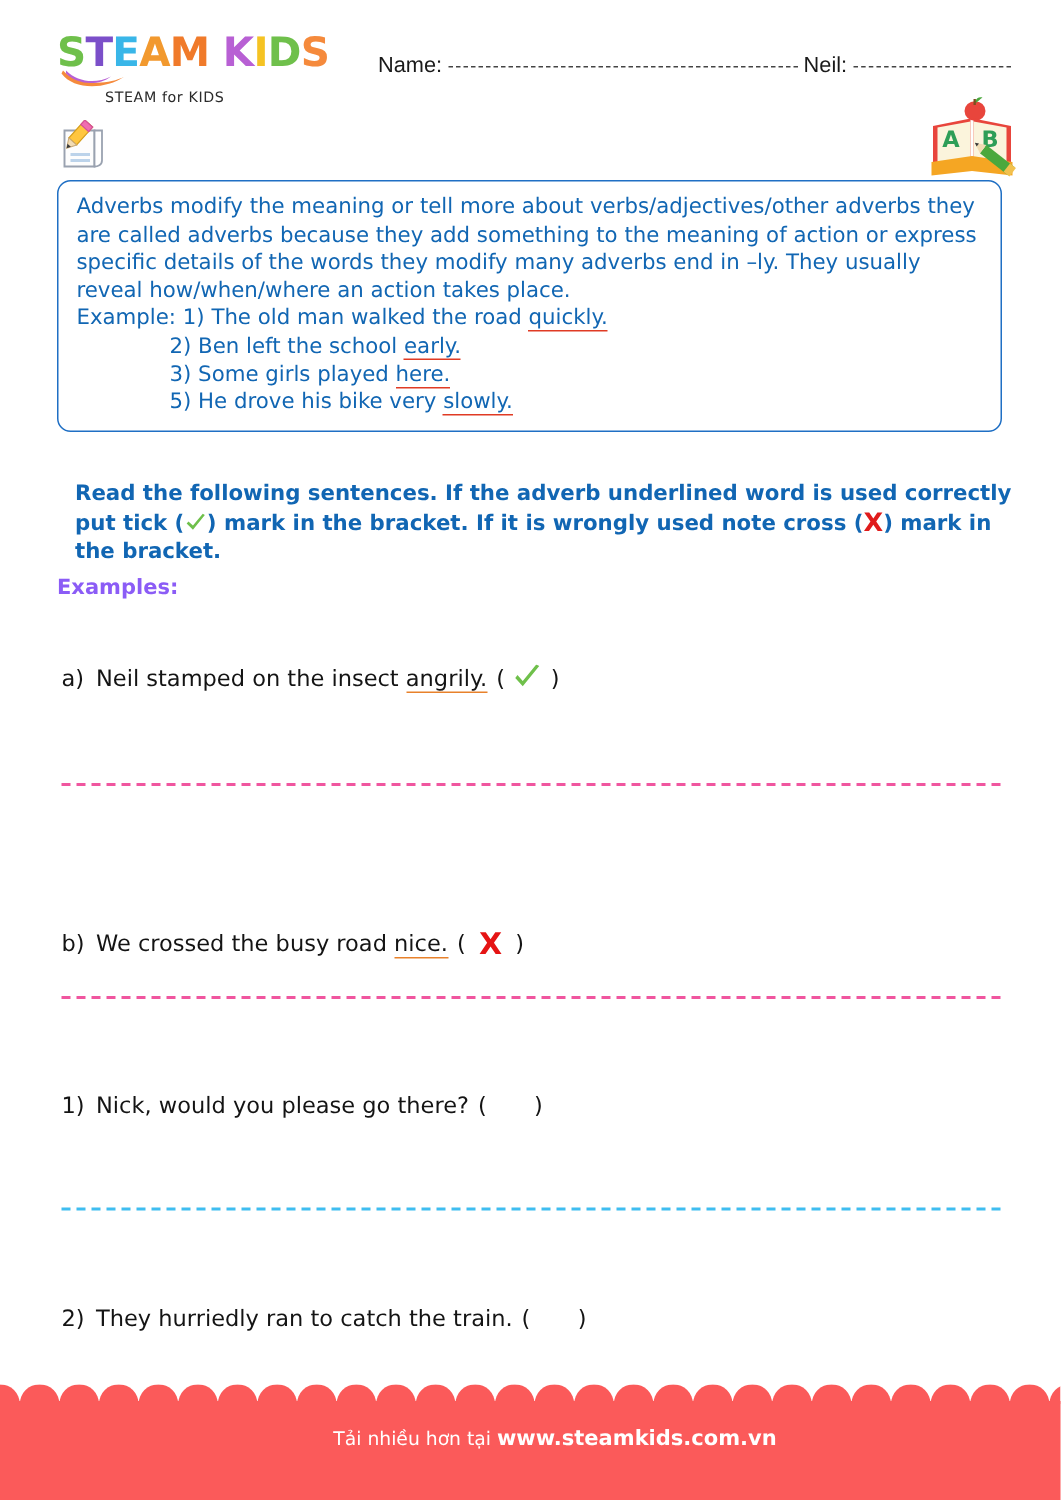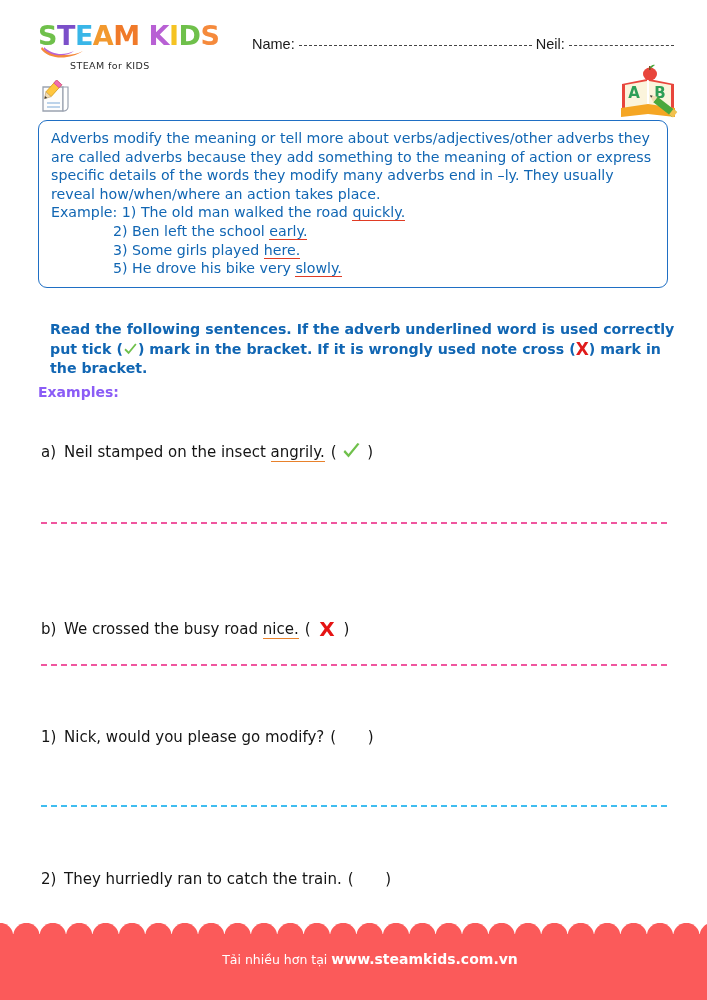--- a/index.html
+++ b/index.html
@@ -327,21 +327,21 @@
     </svg><span>) mark in the bracket. If it is wrongly used note cross (</span><span class="cross-inline">X</span><span>) mark in the bracket.</span>
 </div>
 
 <div class="instr-examples">Examples:</div>
 
 <div id="questionArea">
     <div class="question" style="top: 443px;"><span class="q-label">a)</span><span>Neil stamped on the insect </span><span class="u-orange">angrily.</span><span class="bracket">( <svg class="tick-big" viewBox="0 0 19 18">
           <path d="M1.5,9 L6.5,14.5 L17.5,1 L15.5,0 L6.5,11 L3,7 Z" fill="#6fc04b"></path>
         </svg> )</span></div>
     <div class="question" style="top: 570px; margin-top: 47px;"><span class="q-label">b)</span><span>We crossed the busy road </span><span class="u-orange">nice.</span><span class="bracket">( <span class="cross-big">X</span> )</span></div>
-    <div class="question" style="top: 728px;"><span class="q-label">1)</span><span>Nick, would you please go modify?</span><span class="bracket">( <span class="gap"></span> )</span></div>
+    <div class="question" style="top: 728px;"><span class="q-label">1)</span><span>Nick, would you please go there?</span><span class="bracket">( <span class="gap"></span> )</span></div>
     <div class="question" style="top: 870px;"><span class="q-label">2)</span><span>They hurriedly ran to catch the train.</span><span class="bracket">( <span class="gap"></span> )</span></div>
     <div class="divider pink" style="top: 522px; border-top-color: rgb(240, 86, 159);"></div>
     <div class="divider pink" style="top: 664px; border-top-color: rgb(240, 86, 159);"></div>
     <div class="divider blue" style="top: 805px; border-top-color: rgb(63, 189, 240);"></div>
   </div>
 
 <div class="footer" style="background: rgb(251, 90, 90);">
   <svg class="scallop" viewBox="0 0 707 13" preserveAspectRatio="none">
     <g id="scallopGroup" fill="#fb5a5a">
         <circle cx="0" cy="13" r="13.2"></circle>

